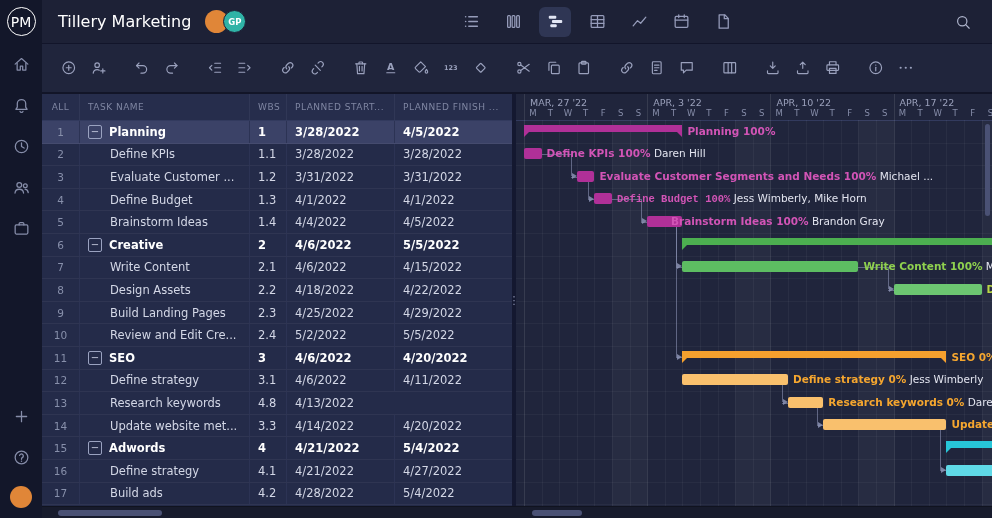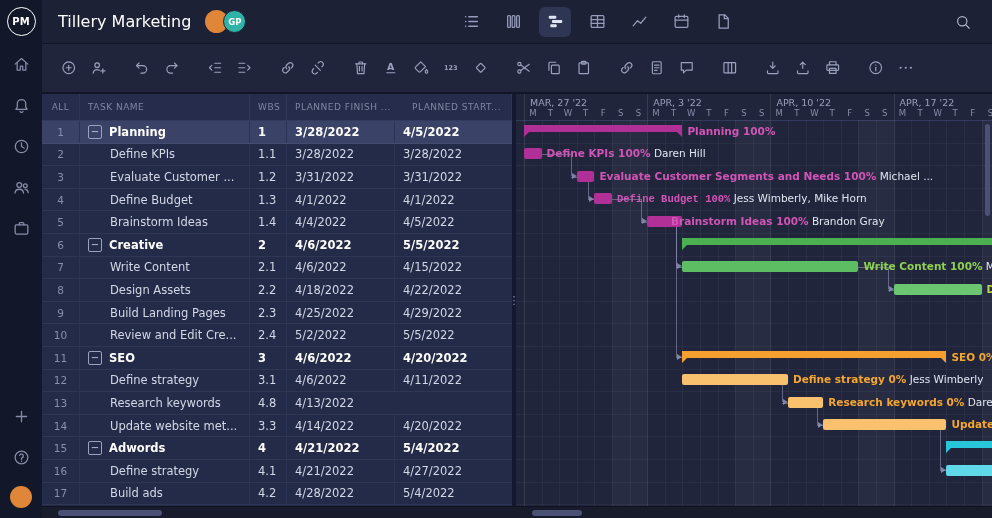--- a/index.html
+++ b/index.html
@@ -4,21 +4,21 @@
 <style>
   html,body{margin:0;padding:0;background:#0d101c;}
   .app{width:992px;height:518px;display:flex;overflow:hidden;position:relative;
        font-family:"DejaVu Sans","Liberation Sans",sans-serif;background:#1f2439;color:#d7dae8;}
   .icon svg{width:100%;height:100%;display:block;}
 
   
   .sidebar{width:42px;background:#13172a;display:flex;flex-direction:column;align-items:center;
            padding:7px 0 10px;box-sizing:border-box;flex-shrink:0;}
   .logo{width:27px;height:27px;border:1.6px solid #fff;border-radius:50%;display:flex;align-items:center;
-        justify-content:center;font-size:10px;font-weight:bold;color:#fff;margin-bottom:12px;cursor:pointer;flex-shrink:0;}
+        justify-content:center;font-size:14px;font-weight:normal;color:#fff;margin-bottom:12px;cursor:pointer;flex-shrink:0;}
   .side-group{display:flex;flex-direction:column;align-items:center;gap:9px;}
   .side-group.bottom{margin-top:auto;}
   .side-btn{width:32px;height:32px;display:flex;align-items:center;justify-content:center;color:#868da9;
             border-radius:6px;cursor:pointer;}
   .side-btn .icon{width:19px;height:19px;}
   .side-avatar{width:22px;height:22px;border-radius:50%;margin-top:4px;cursor:pointer;}
 
   
   .main{flex:1;display:flex;flex-direction:column;min-width:0;}
   .topbar{height:44px;display:flex;align-items:center;background:#1d2136;border-bottom:1px solid #12152a;
@@ -491,22 +491,22 @@
           </button>
         </div>
       </div>
 
     <div class="content">
       <section class="grid">
         <div class="thead" id="thead">
             <div class="hcell c0">ALL</div>
             <div class="hcell c1">TASK NAME</div>
             <div class="hcell c2">WBS</div>
+            <div class="hcell c3">PLANNED START...</div>
             <div class="hcell c4">PLANNED FINISH ...</div>
-            <div class="hcell c3">PLANNED START...</div>
           </div>
         <div class="tbody" id="tbody">
             <div class="trow bold sel">
               <div class="cell c0">1</div>
               <div class="cell c1">
                 <div class="collapse">−</div>
                 <span class="tname">Planning</span>
               </div>
               <div class="cell c2">1</div>
               <div class="cell c3">3/28/2022</div>

